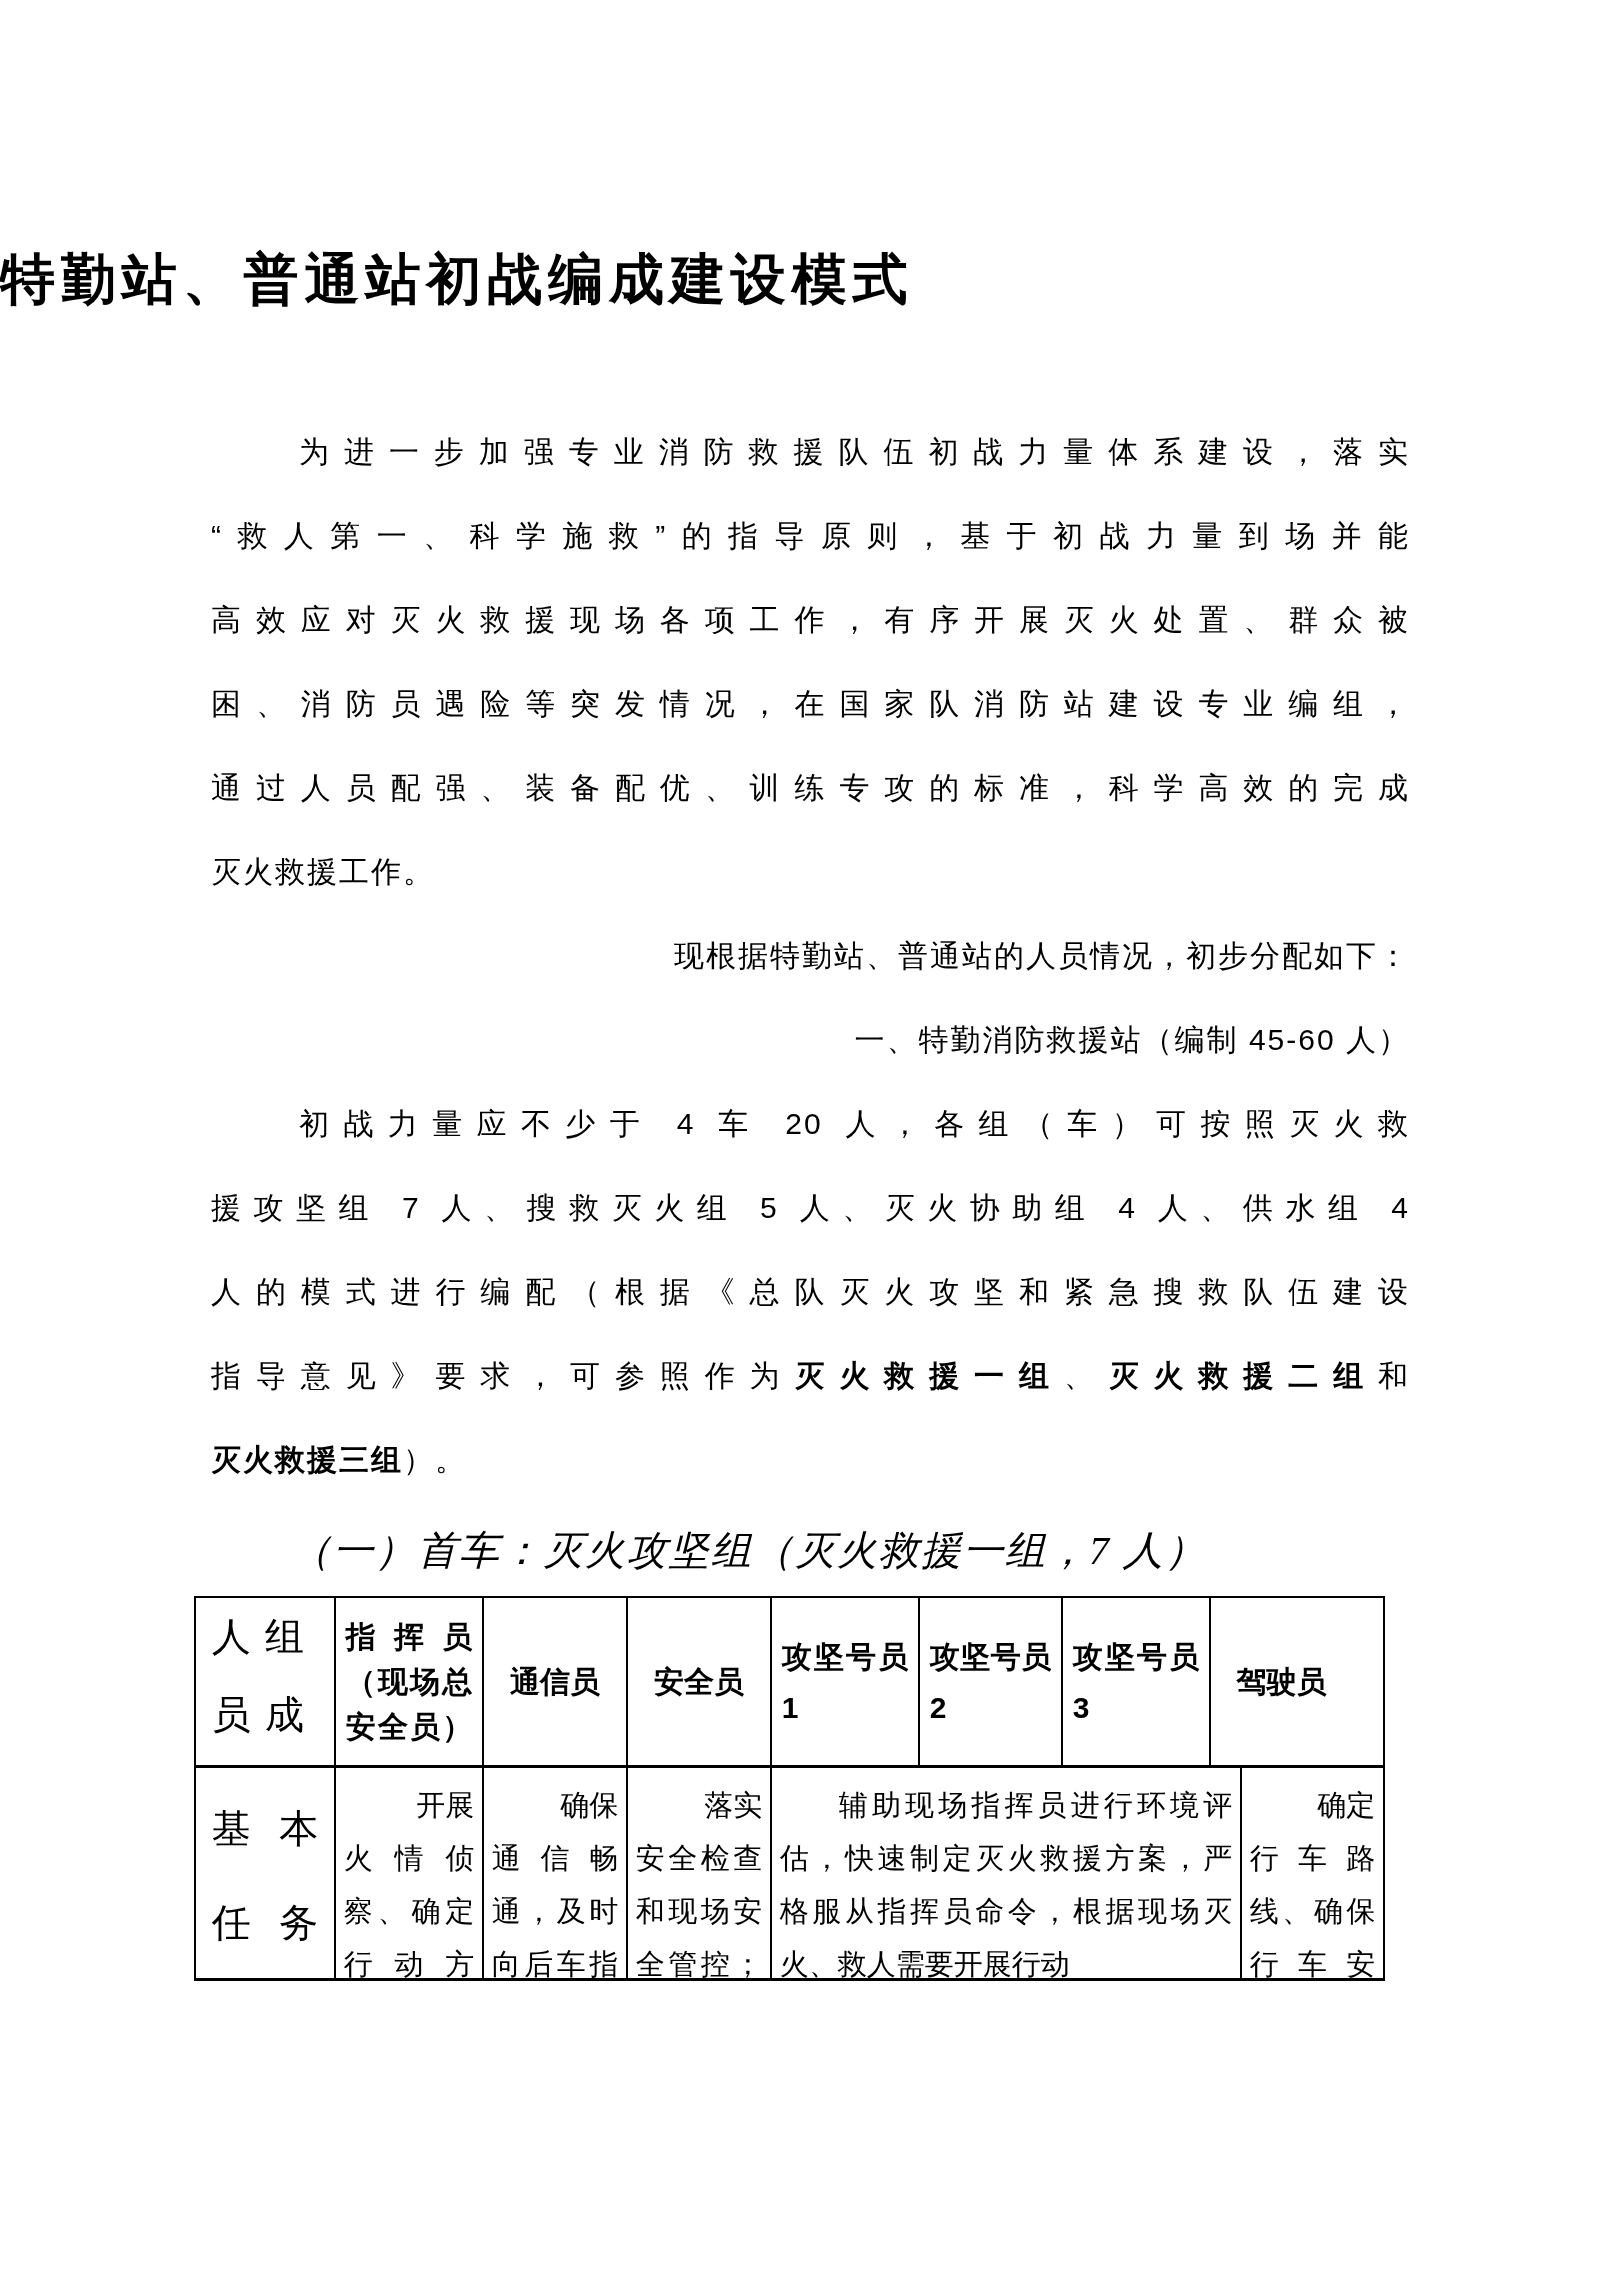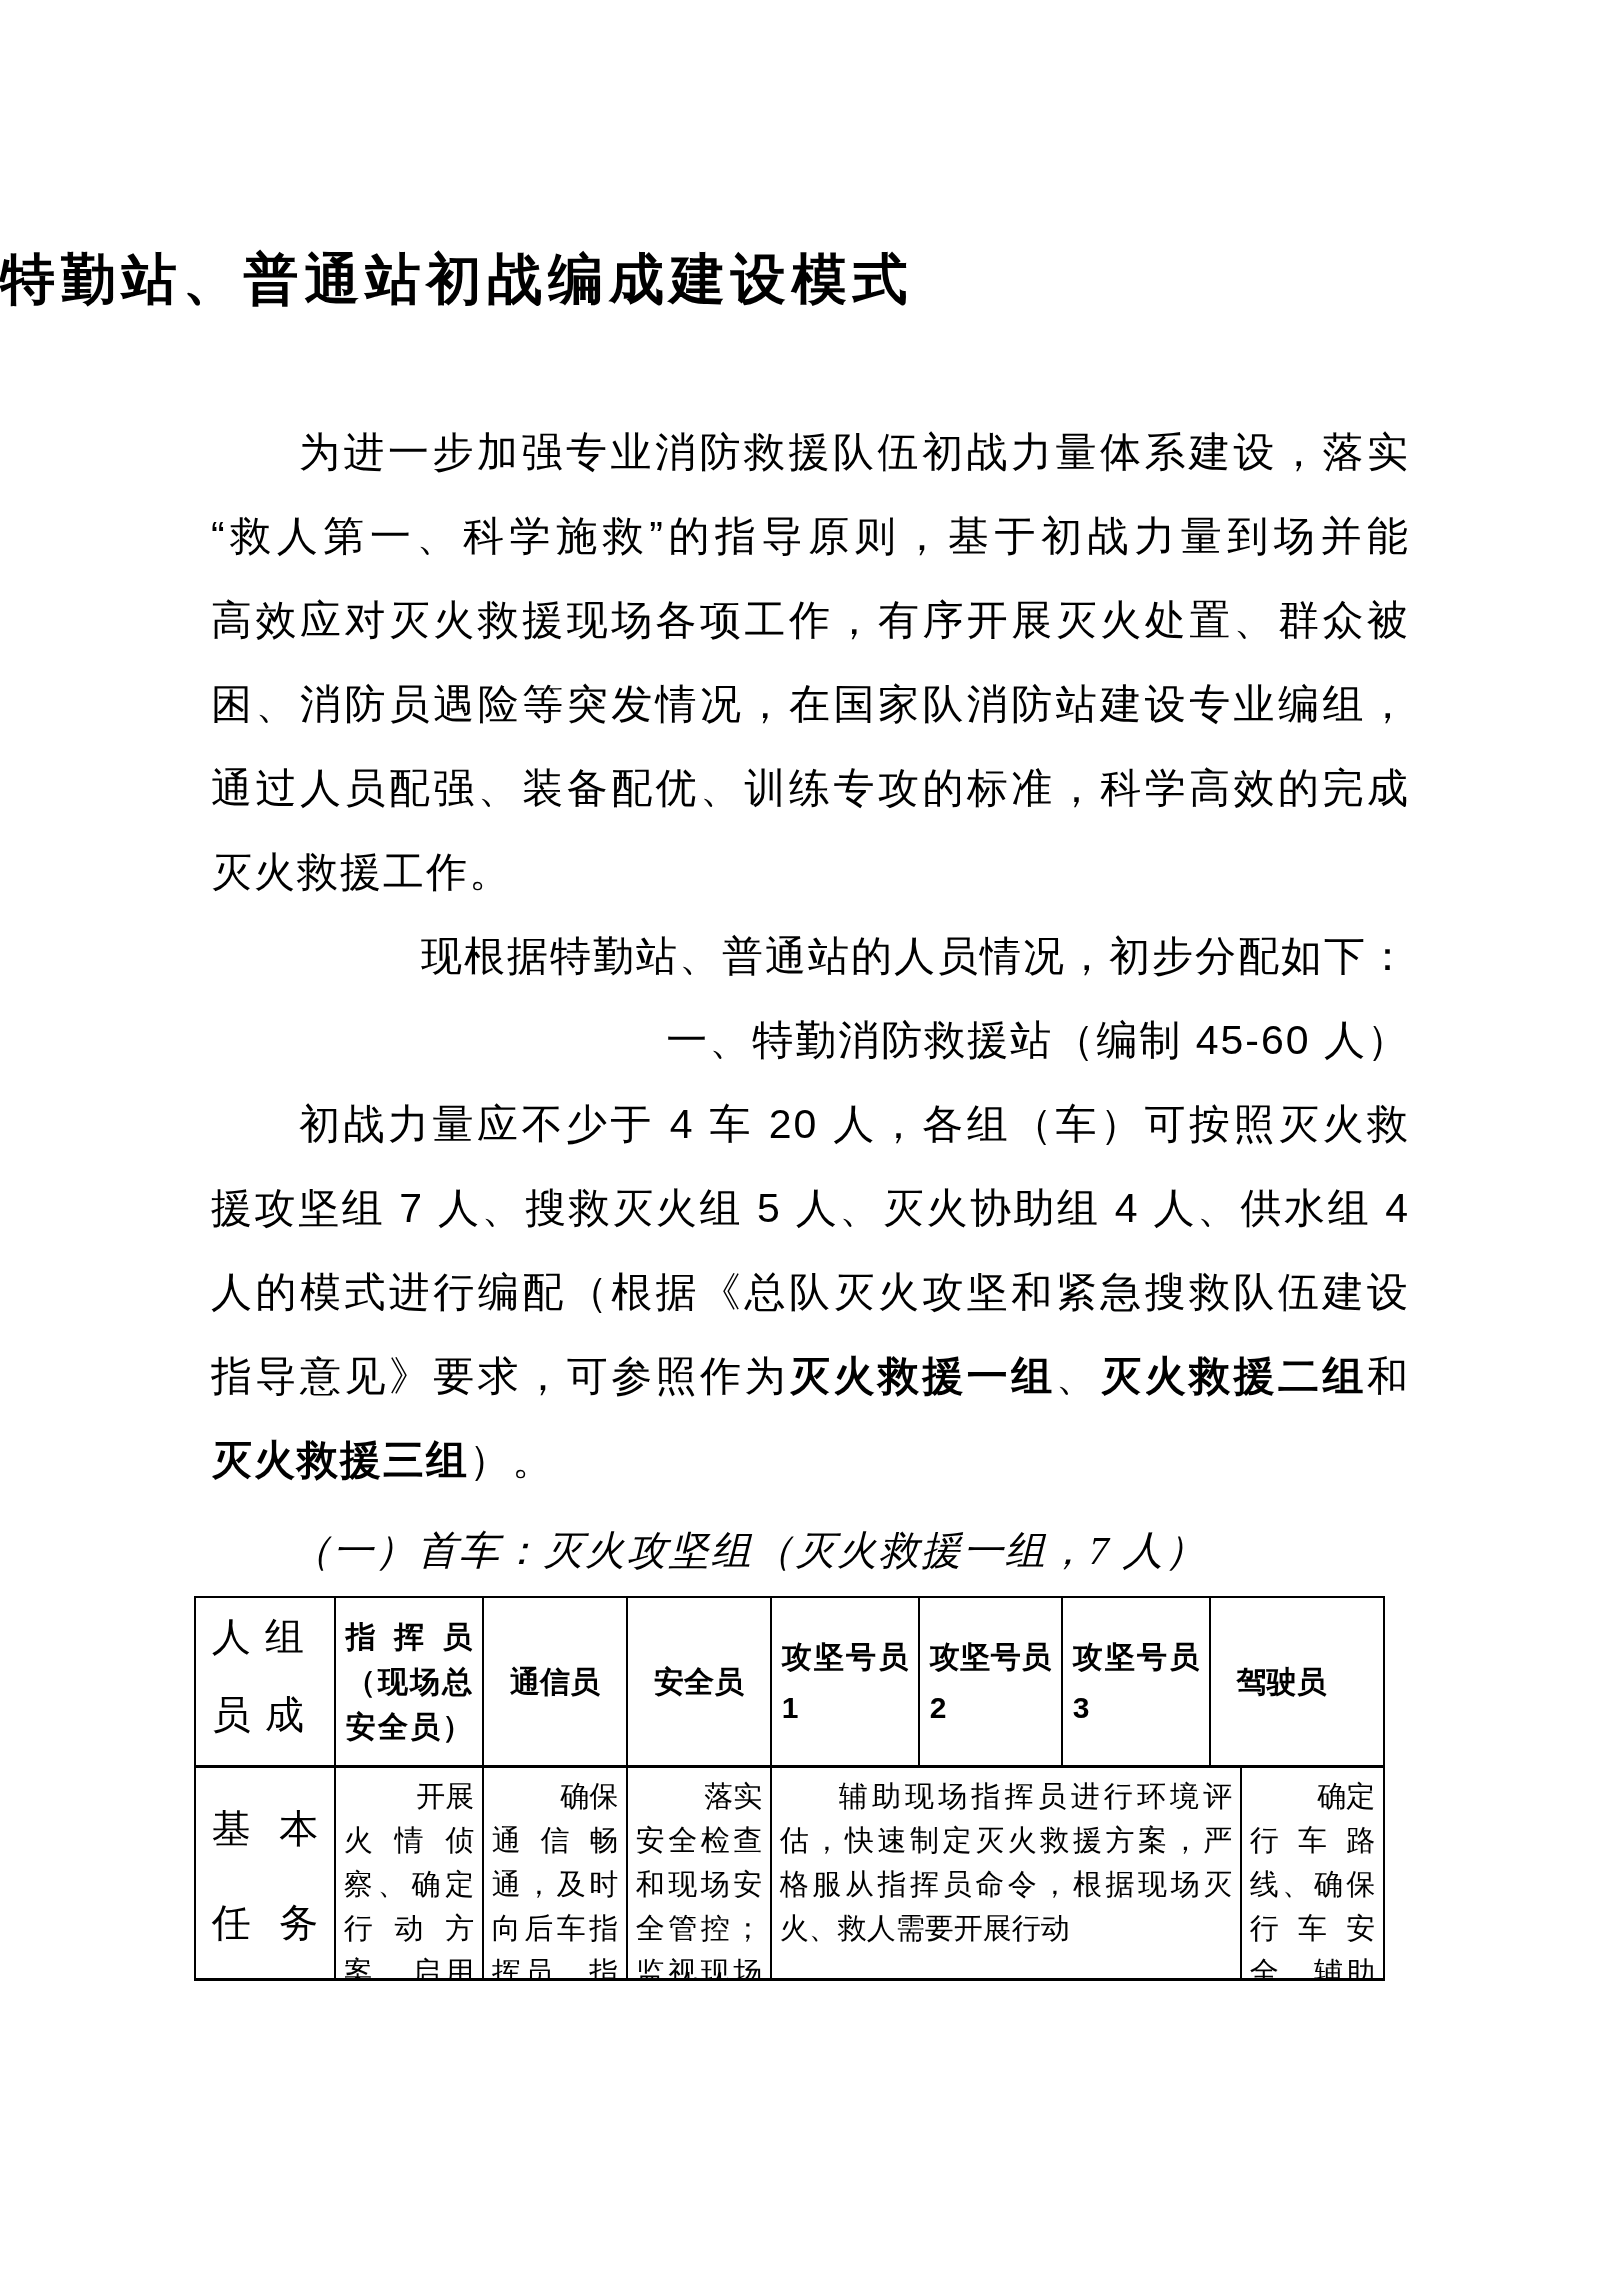--- a/index.html
+++ b/index.html
@@ -9,21 +9,21 @@
     font-family:"Liberation Sans","DejaVu Sans",sans-serif;
   }
   
   .doc-title {
     position:absolute; top:245px; left:0; width:100%;
     text-align:left; font-size:55px; font-weight:bold;
     letter-spacing:5.9px; line-height:69px; white-space:nowrap;
   }
   
   .body-text { position:absolute; top:410px; left:211px; width:1199px; }
-  .bline { height:84px; line-height:84px; font-size:41px; letter-spacing:2px; text-align:left; }
+  .bline { height:84px; line-height:84px; font-size:30px; letter-spacing:2px; text-align:left; }
   .bline.j { text-align:justify; text-align-last:justify; }
   .bline.ind { text-indent:88px;text-align:right; }
   .bline b { font-weight:bold; }
   
   .section-subtitle {
     position:absolute; top:1521px; left:211px; width:1199px; box-sizing:border-box;
     padding-left:80px; font-family:"Liberation Serif","DejaVu Serif",serif;
     font-style:italic; font-size:40px; letter-spacing:2px; line-height:59px; white-space:nowrap;
   }
   
@@ -40,21 +40,21 @@
   .hcell .hline { line-height:45px; }
   .hcell.assault .hline { line-height:51px; }
   .hcell.center { text-align:center; }
   .sline { text-align:justify; text-align-last:justify; }
   .plabel { display:flex; flex-direction:row; justify-content:center; font-weight:normal; font-size:39px; padding:0 15.7px; }
   .plabel .plline { line-height:78px; text-align:justify; text-align-last:justify; }
   
   .tlabel { font-size:39px; padding:13.7px 15.7px 0; }
   .tlabel .tlline { line-height:94px; text-align:justify; text-align-last:justify; }
   .tkcell { font-size:29px; padding:5.9px 7.8px 0; }
-  .tkcell .tline { line-height:44px; }
+  .tkcell .tline { line-height:44px;margin-top:9px; }
   .tline.r { text-align:right; }
   .tline.j { text-align:justify; text-align-last:justify; }
   .tline.l { text-align:left; }
   .tline.ind { text-indent:59px; }
 </style>
 </head>
 <body>
 
 <div class="page">
   <div class="doc-title">特勤站、普通站初战编成建设模式</div>

